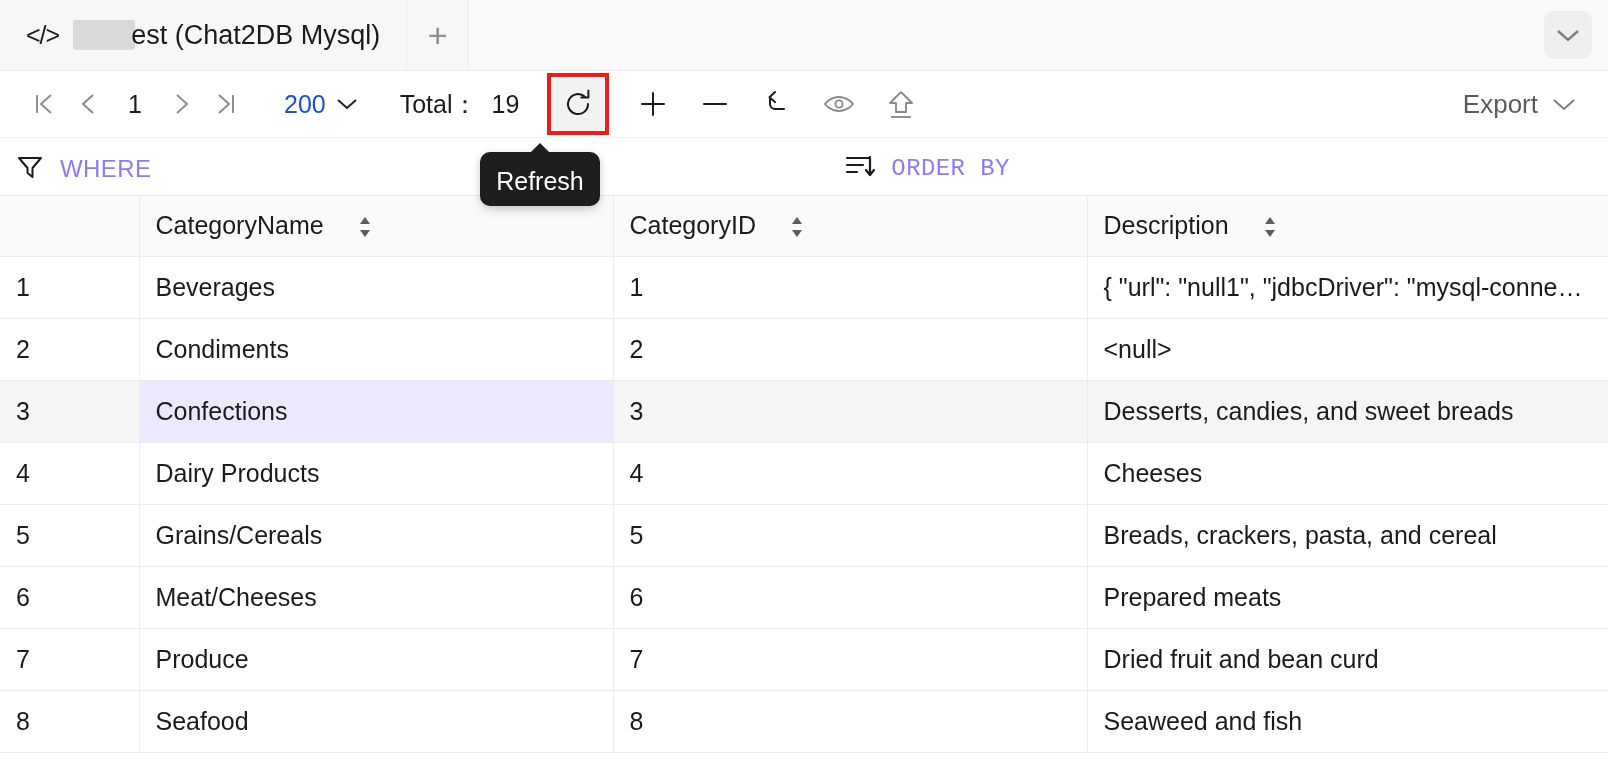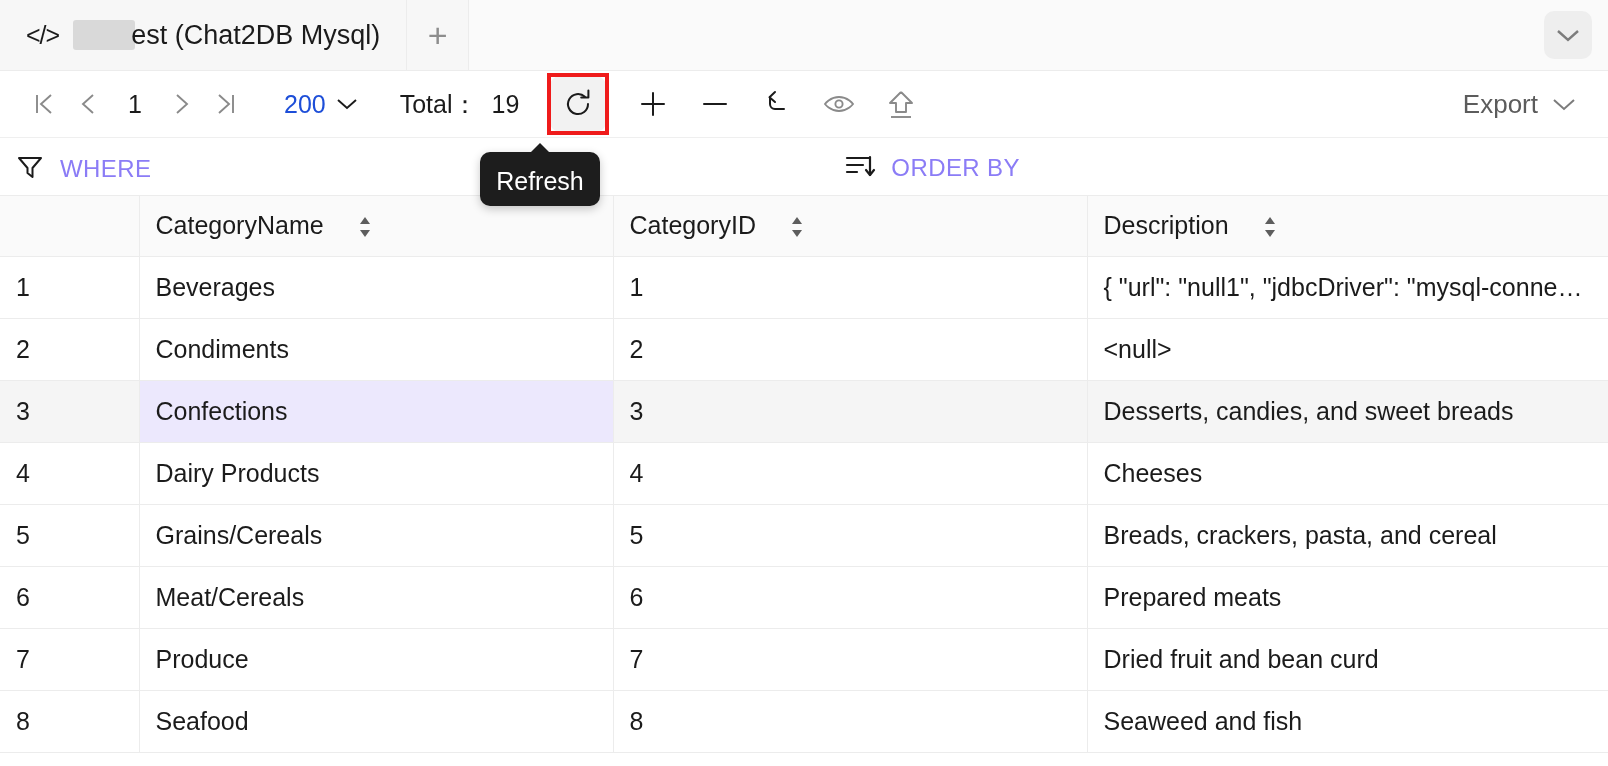--- a/index.html
+++ b/index.html
@@ -157,21 +157,21 @@
   .filter-item {
     display: flex; align-items: flex-end; gap: 14px;
     cursor: pointer;
   }
   .filter-item .lbl {
     font-size: 24px;
     color: #8b7cf6;
     letter-spacing: 0.4px;
   }
   .filter-where { margin-left: 14px; }
-  .filter-order { margin-left: 692px; }
+  .filter-order { margin-left: 692px; font-family: Liberation Mono, monospace; }
 
   
   .tooltip {
     position: absolute;
     left: 480px; top: 152px;
     width: 120px;
     background: #1d1d1d;
     color: #ffffff;
     border-radius: 10px;
     font-size: 25px;
@@ -438,21 +438,21 @@
           <td>Cheeses</td>
         </tr>
         <tr>
           <td class="rownum">5</td>
           <td>Grains/Cereals</td>
           <td>5</td>
           <td>Breads, crackers, pasta, and cereal</td>
         </tr>
         <tr>
           <td class="rownum">6</td>
-          <td>Meat/Cereals</td>
+          <td>Meat/Cheeses</td>
           <td>6</td>
           <td>Prepared meats</td>
         </tr>
         <tr>
           <td class="rownum">7</td>
           <td>Produce</td>
           <td>7</td>
           <td>Dried fruit and bean curd</td>
         </tr>
         <tr>

